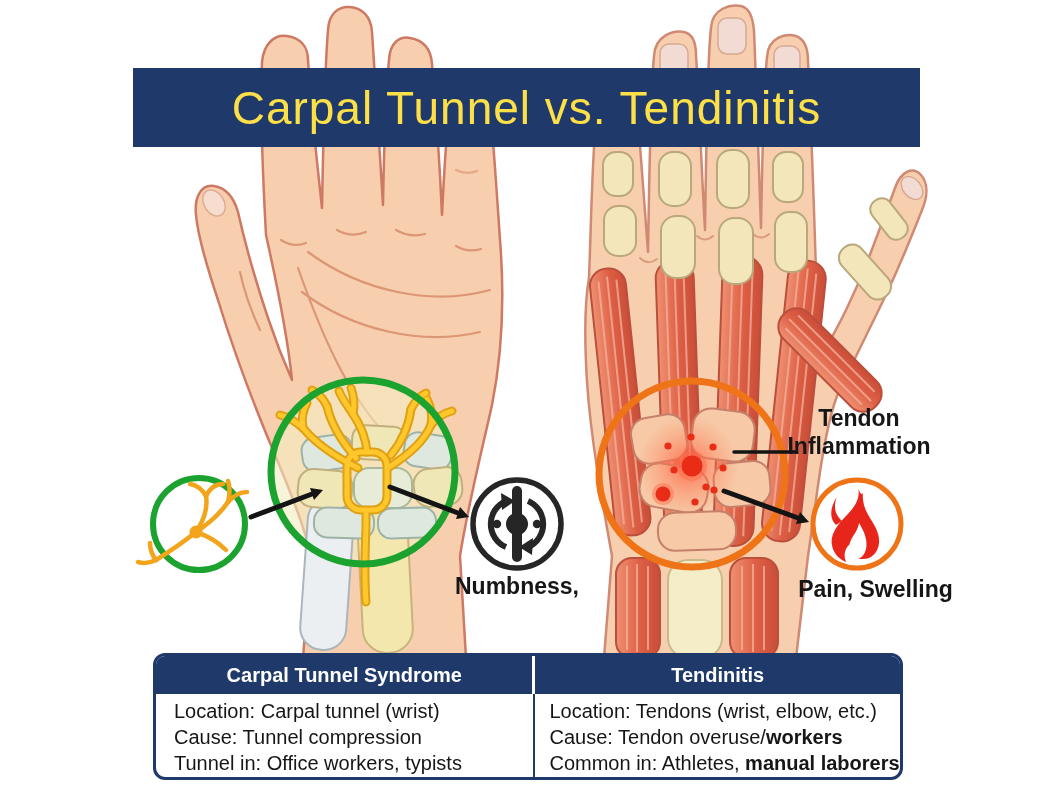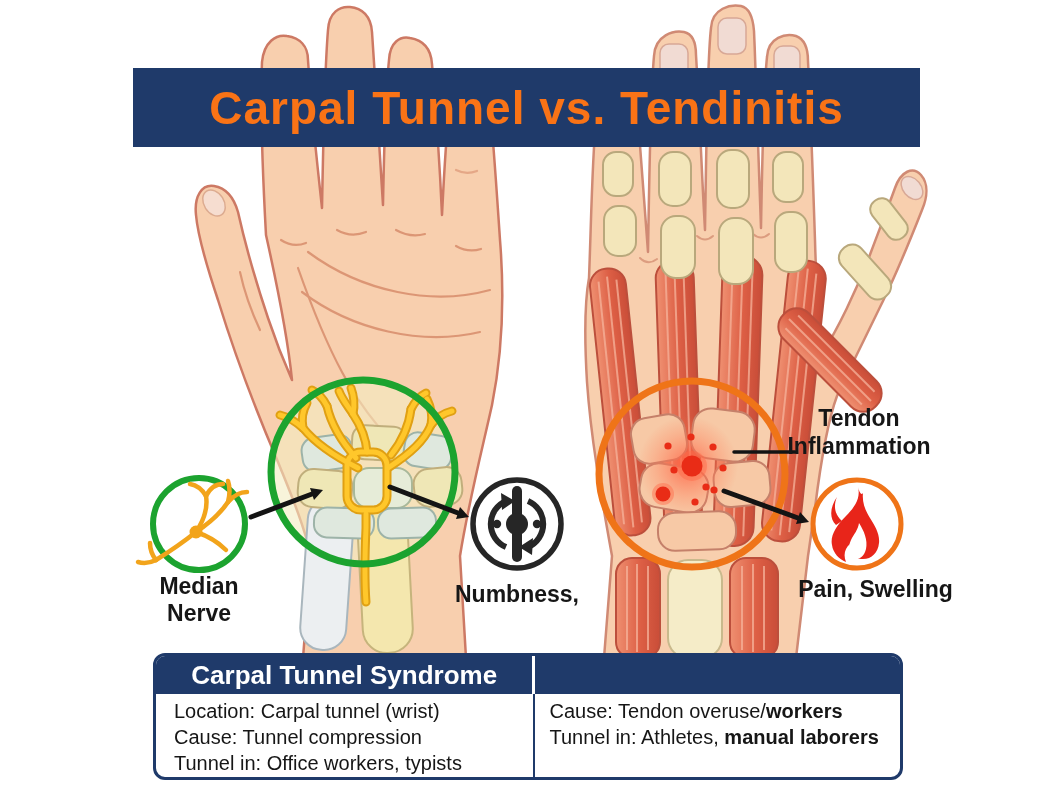--- a/index.html
+++ b/index.html
@@ -7,40 +7,40 @@
     position:relative;width:1053px;height:789px;overflow:hidden;
     background:var(--background,#fff);
     font-family:"Liberation Sans", sans-serif;
   }
   .art{position:absolute;left:0;top:0;width:1053px;height:789px;z-index:1;}
   .banner{
     position:absolute;left:133px;top:68px;width:787px;height:79px;z-index:3;
     background:var(--navy,#1f3a6a);display:flex;align-items:center;justify-content:center;
   }
   .banner-title{
-    color:#f97316;font-size:46px;font-weight:bold;letter-spacing:1px;white-space:nowrap;
+    color:#fde047;font-size:46px;font-weight:normal;letter-spacing:1px;white-space:nowrap;
   }
   .label{
     position:absolute;z-index:4;text-align:center;color:var(--text,#161616);
     font-size:23px;line-height:27px;font-weight:bold;
   }
   .label span{display:block;}
   .median-label{left:119px;top:573px;width:160px;}
-  .numbness-label{left:417px;top:573px;width:200px;margin-top:8px;}
+  .numbness-label{left:417px;top:573px;width:200px;}
   .tendon-label{left:749px;top:404px;width:220px;line-height:28px;}
   .pain-label{left:758px;top:576px;width:235px;white-space:nowrap;}
   .cmp-table{
     position:absolute;left:153px;top:653px;width:750px;height:127px;z-index:3;
     box-sizing:border-box;border:3px solid var(--table_border,#1f3a6a);
     border-radius:12px;overflow:hidden;background:#fff;
   }
   .thead{display:flex;height:38px;background:var(--navy,#1f3a6a);}
   .th{
     display:flex;align-items:center;justify-content:center;
-    color:#fff;font-weight:bold;font-size:26px;white-space:nowrap;
+    color:#fff;font-weight:bold;font-size:20px;white-space:nowrap;
   }
   .th-left{flex:0 0 51%;border-right:3px solid #fff;box-sizing:border-box;}
   .th-right{flex:1 1 auto;}
   .tbody{display:flex;height:83px;}
   .tcol{box-sizing:border-box;padding:4px 0 12px 18px;font-size:20px;line-height:26px;color:var(--text,#161616);}
   .tcol-left{flex:0 0 51%;border-right:2px solid var(--table_border,#1f3a6a);}
   .tcol-right{flex:1 1 auto;padding-left:14px;}
   .trow{white-space:nowrap;}
   .trow b{font-weight:bold;}
 </style>
@@ -359,45 +359,43 @@
       <line x1="724" y1="491" x2="798" y2="518"></line>
       <path d="M 809,522 L 796,524 L 800,512 Z" stroke="none"></path>
       <line x1="734" y1="452" x2="795" y2="452" stroke-width="3.5"></line>
     </g>
   </svg>
 
   <div class="banner">
     <span class="banner-title">Carpal Tunnel vs. Tendinitis</span>
   </div>
 
-  <div class="label median-label">
-    <span>Median</span>
-    <span>Nerve</span>
-  </div>
   <div class="label numbness-label">
     <span>Numbness,</span>
   </div>
   <div class="label tendon-label">
     <span>Tendon</span>
     <span>Inflammation</span>
   </div>
   <div class="label pain-label">
     <span>Pain, Swelling</span>
   </div>
 
   <div class="cmp-table">
     <div class="thead">
       <div class="th th-left">Carpal Tunnel Syndrome</div>
+      <div class="th th-right">Tendinitis</div>
     </div>
     <div class="tbody">
       <div class="tcol tcol-left">
         <div class="trow"><span>Location: Carpal tunnel (wrist)</span><b></b></div>
         <div class="trow"><span>Cause: Tunnel compression</span><b></b></div>
         <div class="trow"><span>Tunnel in: Office workers, typists</span><b></b></div>
       </div>
       <div class="tcol tcol-right">
+        <div class="trow"><span>Location: Tendons (wrist, elbow, etc.)</span><b></b></div>
         <div class="trow"><span>Cause: Tendon overuse/</span><b>workers</b></div>
-        <div class="trow"><span>Tunnel in: Athletes, </span><b>manual laborers</b></div>
+        <div class="trow"><span>Common in: Athletes, </span><b>manual laborers</b></div>
       </div>
     </div>
   </div>
 
 </div>
 
 </body></html>

